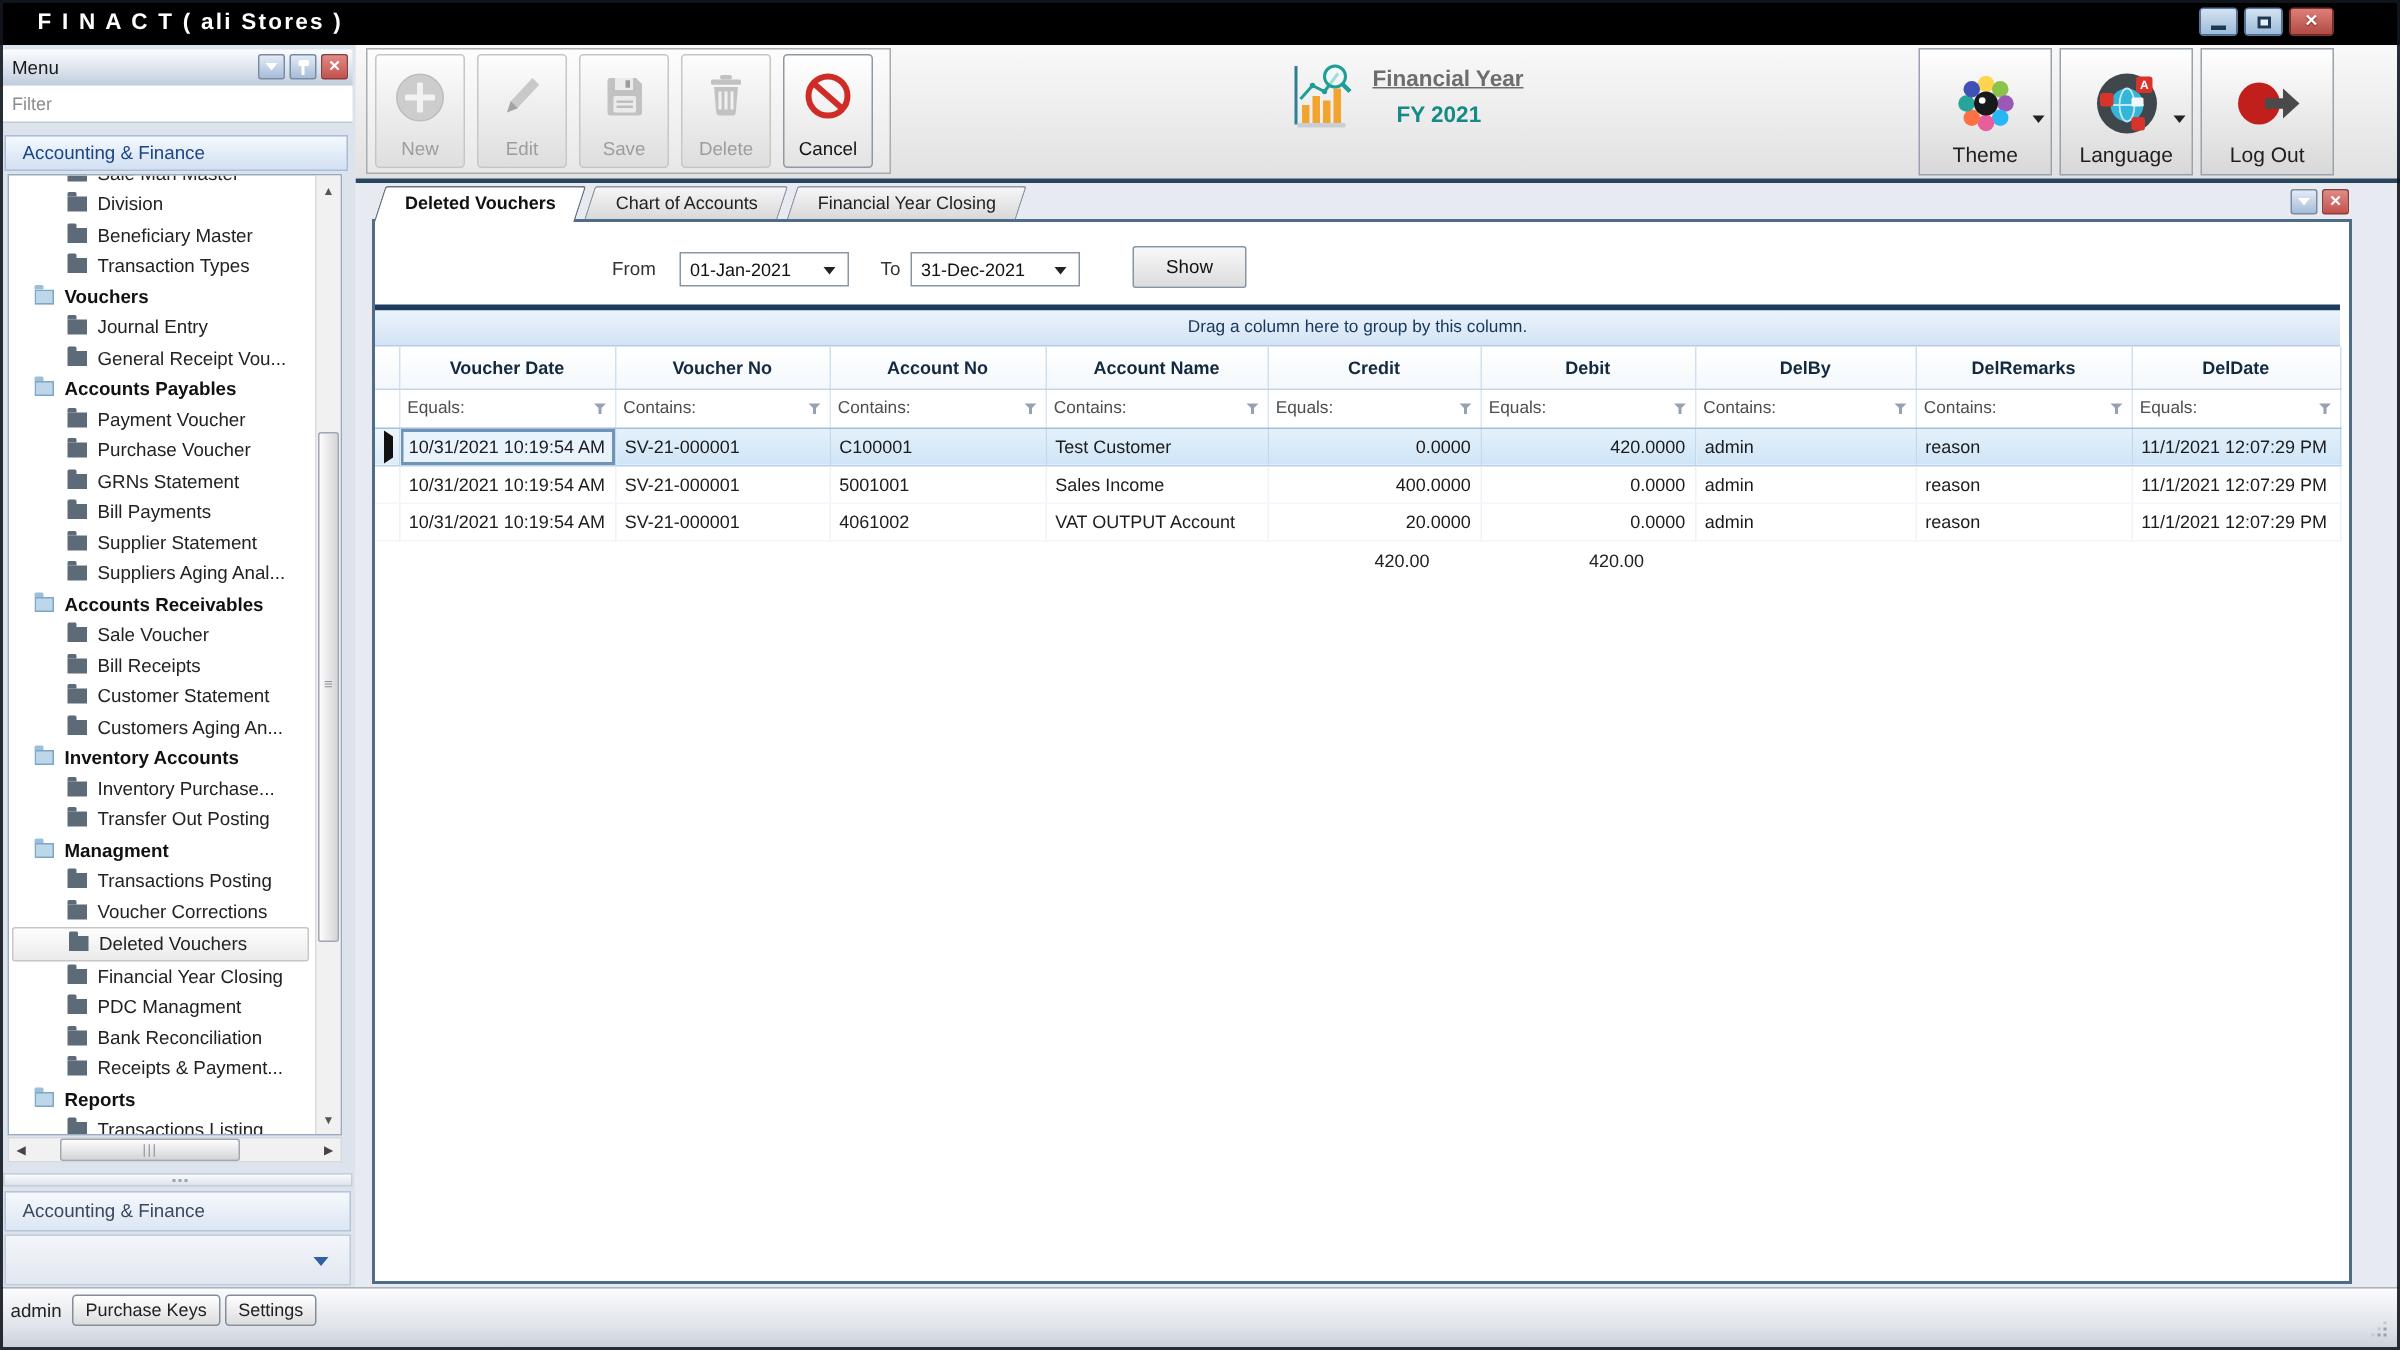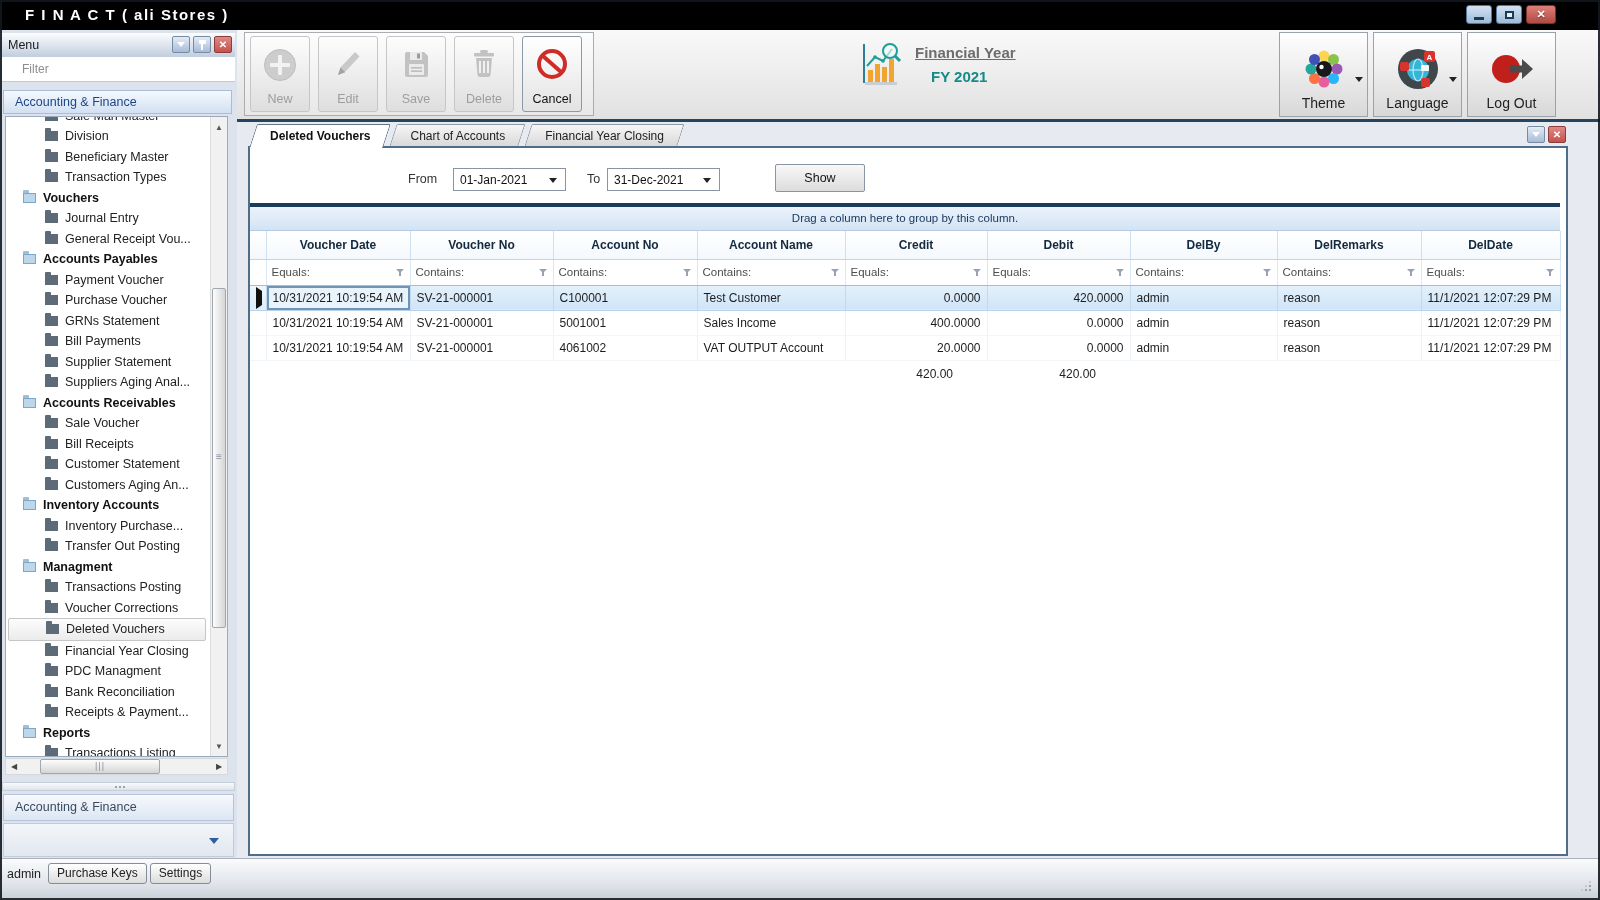--- a/index.html
+++ b/index.html
@@ -52,21 +52,21 @@
   .mhbtns{position:absolute;right:3px;top:3px;display:flex;gap:3px;}
   .mh-btn{width:18px;height:17px;border-radius:2px;border:1px solid #7a8aa0;box-sizing:border-box;
           background:linear-gradient(#e3ecf7,#a6bcd8);display:flex;align-items:center;justify-content:center;flex-direction:column;}
   .mh-btn.red{background:linear-gradient(#e08a86,#c4524e);border-color:#8e3c39;}
   .g-chev{width:0;height:0;border-left:4px solid transparent;border-right:4px solid transparent;border-top:5px solid #fff;}
   .g-pinhead{width:7px;height:4px;background:#fff;border-radius:1px;}
   .g-pinstem{width:2px;height:6px;background:#fff;}
   .g-mx{color:#fff;font-size:10px;font-weight:bold;line-height:1;}
 
   .filterbox{position:absolute;left:2px;top:27px;width:233px;height:24px;background:#fff;border-bottom:1px solid #c2cad6;}
-  .filterbox input{border:none;outline:none;width:220px;height:22px;font-size:12px;padding-left:20px;
+  .filterbox input{border:none;outline:none;width:220px;height:22px;font-size:12px;padding-left:6px;
                    font-family:"Liberation Sans",sans-serif;color:#444;background:transparent;}
   .filterbox input::placeholder{color:#8d8d8d;opacity:1;}
 
   .sechead{position:absolute;left:3px;top:60px;width:229px;height:24px;box-sizing:border-box;
            background:linear-gradient(#f4f9fe,#d2e0f2);border:1px solid #a8bdd8;
            color:#1c4586;font-size:12.5px;line-height:22px;padding-left:11px;}
 
   .treebox{position:absolute;left:5px;top:86px;width:223px;height:641px;background:#fff;
            border:1px solid #9aabbf;box-sizing:border-box;overflow:hidden;}
   .treerows{position:absolute;left:0;top:0;right:17px;}
@@ -124,21 +124,21 @@
   .tab.active .bgskew{background:#fff;border-color:#66727e;}
   .tab.active .tlbl{font-weight:bold;color:#111;}
   .tabbtns{position:absolute;right:34px;top:4px;display:flex;gap:3px;z-index:4;}
 
   
   .ctl-label{position:absolute;font-size:12.5px;color:#333;}
   .combo{position:absolute;width:113px;height:23px;background:#fff;border:1px solid #8a95a3;box-sizing:border-box;}
   .combo .val{position:absolute;left:6px;top:4px;font-size:12px;color:#111;}
   .combo .carrow{position:absolute;right:8px;top:9px;width:0;height:0;border-left:4px solid transparent;
                  border-right:4px solid transparent;border-top:5px solid #222;}
-  .showbtn{position:absolute;left:525px;top:16px;width:90px;height:28px;border:1px solid #8a95a3;border-radius:2px;
+  .showbtn{position:absolute;left:505px;top:16px;width:76px;height:28px;border:1px solid #8a95a3;border-radius:2px;
            background:linear-gradient(#f8f8f8,#dcdcdc);font-size:12.5px;color:#111;
            display:flex;align-items:center;justify-content:center;box-sizing:border-box;}
 
   
   .grid{position:absolute;left:0px;top:55px;width:1310px;}
   .gridband{height:4px;background:#1c3c5e;}
   .groupbar{height:23px;background:linear-gradient(#ebf3fc,#d3e3f4);border-bottom:1px solid #b4cbe2;
             text-align:center;font-size:11.5px;color:#16365a;line-height:23px;}
   table.gt{border-collapse:collapse;table-layout:fixed;width:1310px;}
   table.gt td,table.gt th{overflow:hidden;white-space:nowrap;box-sizing:border-box;}

